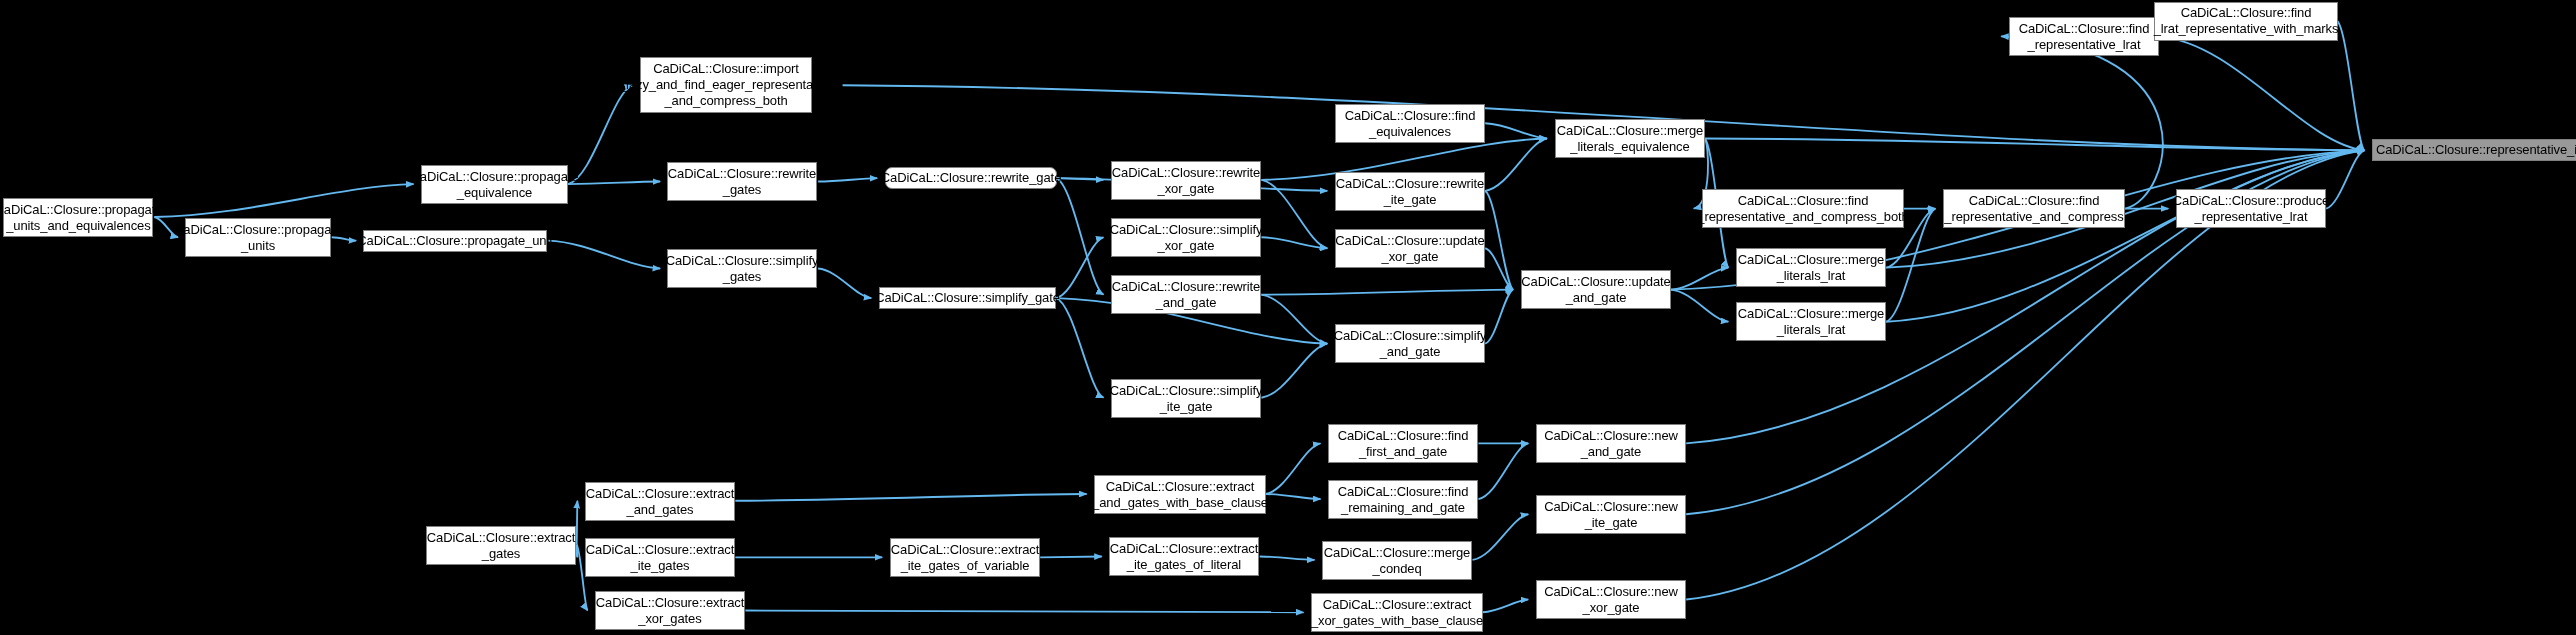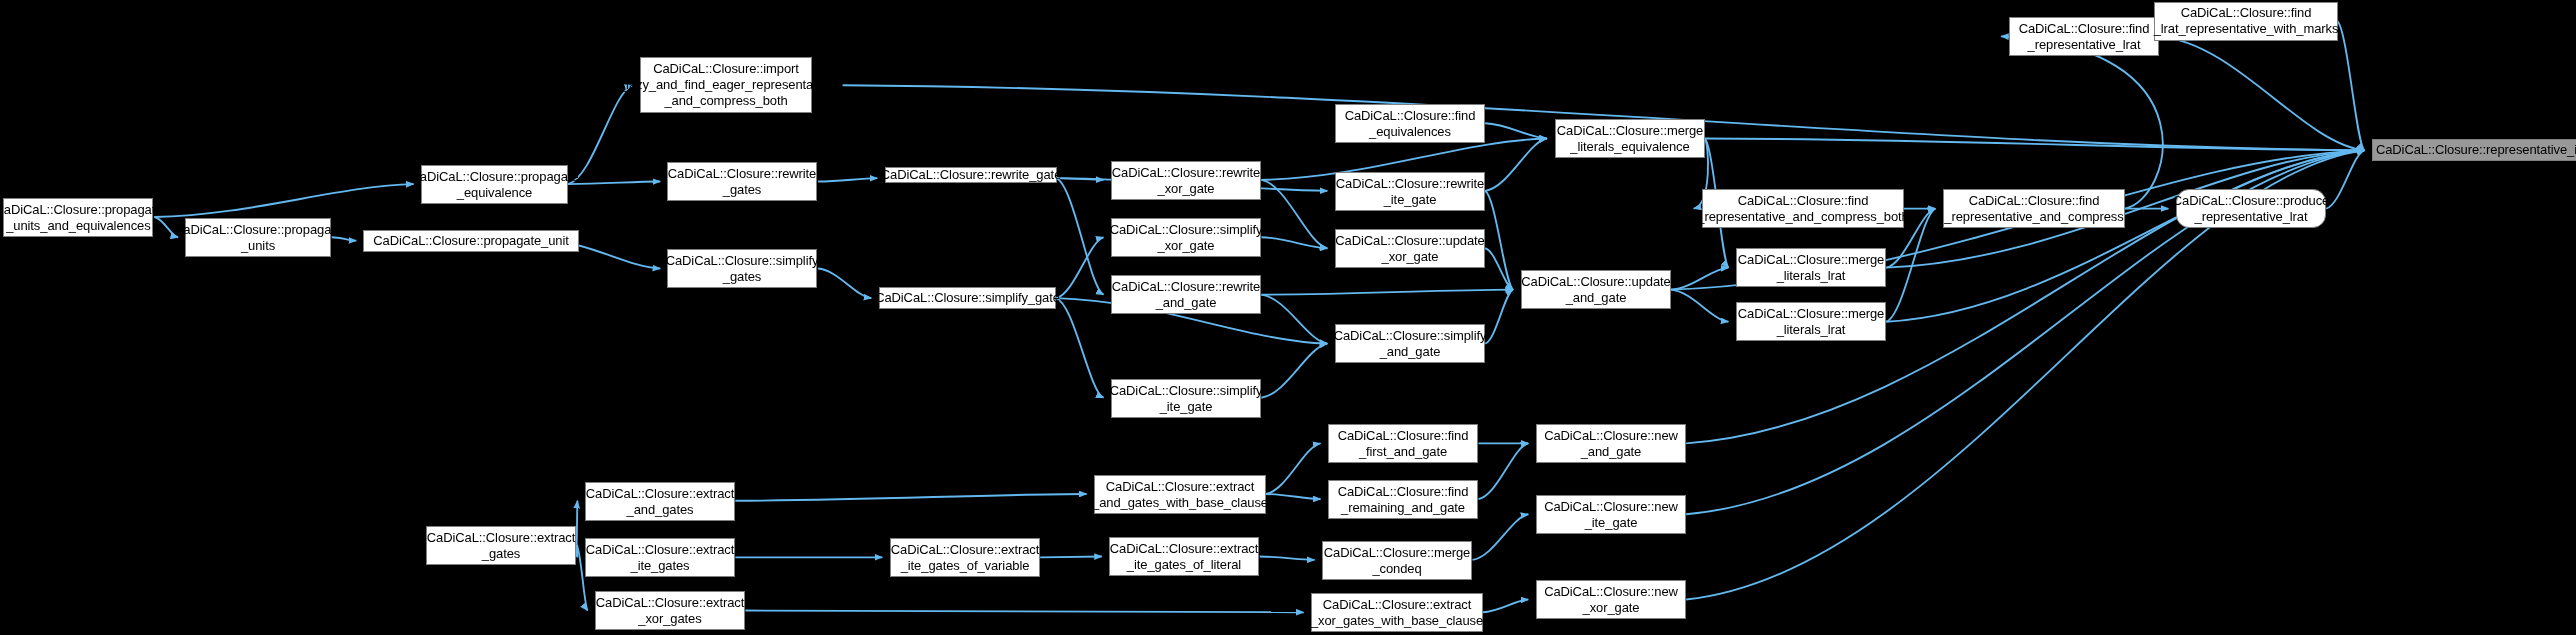--- a/index.html
+++ b/index.html
@@ -115,29 +115,29 @@
         <path d="M1996,710 C2301.14,678.08 2558.1,209.92 2799,178" fill="none" stroke="#63b8ef" stroke-width="2.2" marker-end="url(#ah)"></path>
       </g>
   </svg>
   <div id="nodes">
       <div class="node" style="left: 3.4px; top: 198px; width: 150px; height: 39px;">CaDiCaL::Closure::propagate
 _units_and_equivalences</div>
       <div class="node" style="left: 185px; top: 218px; width: 146px; height: 39px;">CaDiCaL::Closure::propagate
 _units</div>
       <div class="node" style="left: 421px; top: 165px; width: 147px; height: 39px;">CaDiCaL::Closure::propagate
 _equivalence</div>
-      <div class="node" style="left: 363px; top: 230px; width: 216px; height: 22px;">CaDiCaL::Closure::propagate_unit</div>
+      <div class="node" style="left: 363px; top: 230px; width: 184px; height: 22px;">CaDiCaL::Closure::propagate_unit</div>
       <div class="node" style="left: 640px; top: 57px; width: 172px; height: 56px;">CaDiCaL::Closure::import
 _lazy_and_find_eager_representative
 _and_compress_both</div>
       <div class="node" style="left: 667px; top: 162px; width: 150px; height: 39px;">CaDiCaL::Closure::rewrite
 _gates</div>
       <div class="node" style="left: 667px; top: 249px; width: 150px; height: 39px;">CaDiCaL::Closure::simplify
 _gates</div>
-      <div class="node" style="left: 885px; top: 167px; width: 172px; height: 16px;">CaDiCaL::Closure::rewrite_gate</div>
+      <div class="node" style="left: 885px; top: 167px; width: 172px; height: 22px; border-radius: 7px;">CaDiCaL::Closure::rewrite_gate</div>
       <div class="node" style="left: 879px; top: 287px; width: 177px; height: 22px; text-align: center;">CaDiCaL::Closure::simplify_gate</div>
       <div class="node" style="left: 1111px; top: 161px; width: 150px; height: 39px;">CaDiCaL::Closure::rewrite
 _xor_gate</div>
       <div class="node" style="left: 1111px; top: 218px; width: 150px; height: 39px;">CaDiCaL::Closure::simplify
 _xor_gate</div>
       <div class="node" style="left: 1111px; top: 275px; width: 150px; height: 39px;">CaDiCaL::Closure::rewrite
 _and_gate</div>
       <div class="node" style="left: 1111px; top: 379px; width: 150px; height: 39px;">CaDiCaL::Closure::simplify
 _ite_gate</div>
       <div class="node" style="left: 1335px; top: 104px; width: 150px; height: 39px;">CaDiCaL::Closure::find
@@ -157,21 +157,21 @@
       <div class="node" style="left: 1736px; top: 248px; width: 150px; height: 39px;">CaDiCaL::Closure::merge
 _literals_lrat</div>
       <div class="node" style="left: 1736px; top: 302px; width: 150px; height: 39px;">CaDiCaL::Closure::merge
 _literals_lrat</div>
       <div class="node" style="left: 1943px; top: 189px; width: 182px; height: 39px;">CaDiCaL::Closure::find
 _representative_and_compress</div>
       <div class="node" style="left: 2009px; top: 17px; width: 150px; height: 39px;">CaDiCaL::Closure::find
 _representative_lrat</div>
       <div class="node" style="left: 2154px; top: 1.7px; width: 184px; height: 39px;">CaDiCaL::Closure::find
 _lrat_representative_with_marks</div>
-      <div class="node" style="left: 2176px; top: 189px; width: 150px; height: 39px; border-radius: 13px;">CaDiCaL::Closure::produce
+      <div class="node" style="left: 2176px; top: 189px; width: 150px; height: 39px;">CaDiCaL::Closure::produce
 _representative_lrat</div>
       <div class="node highlight" style="left: 2372px; top: 139px; width: 216px; height: 22px;">CaDiCaL::Closure::representative_id</div>
       <div class="node" style="left: 426px; top: 526px; width: 150px; height: 39px;">CaDiCaL::Closure::extract
 _gates</div>
       <div class="node" style="left: 585px; top: 482px; width: 150px; height: 39px;">CaDiCaL::Closure::extract
 _and_gates</div>
       <div class="node" style="left: 585px; top: 538px; width: 150px; height: 39px;">CaDiCaL::Closure::extract
 _ite_gates</div>
       <div class="node" style="left: 595px; top: 591px; width: 150px; height: 39px;">CaDiCaL::Closure::extract
 _xor_gates</div>

